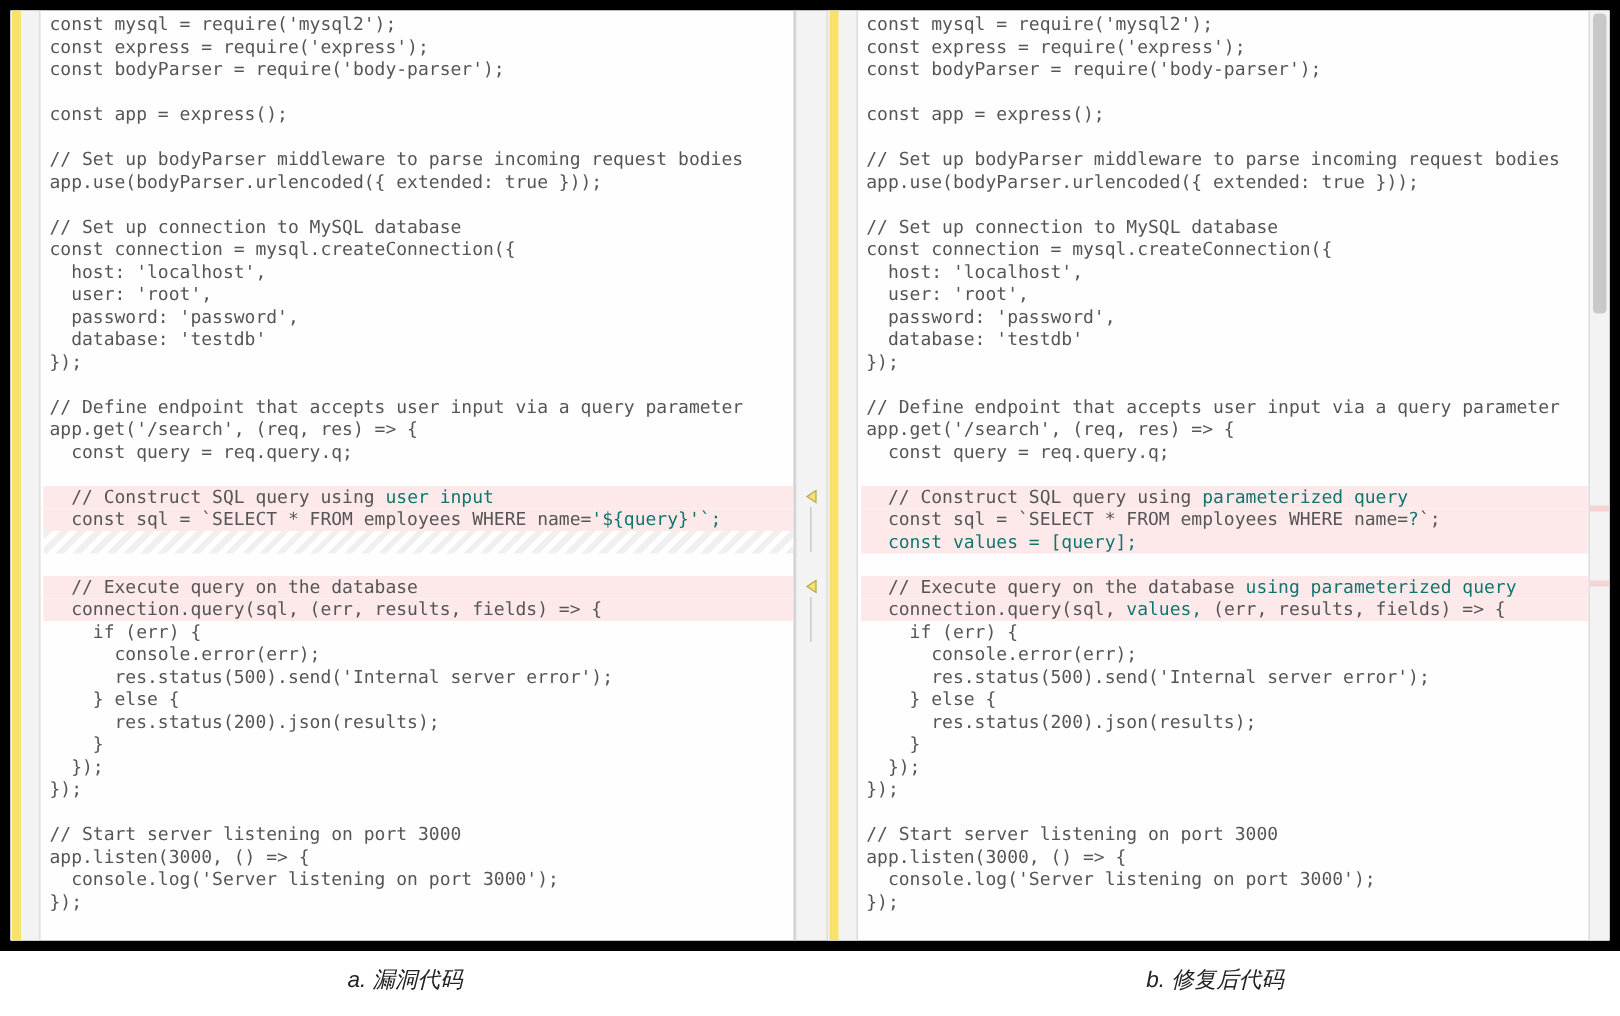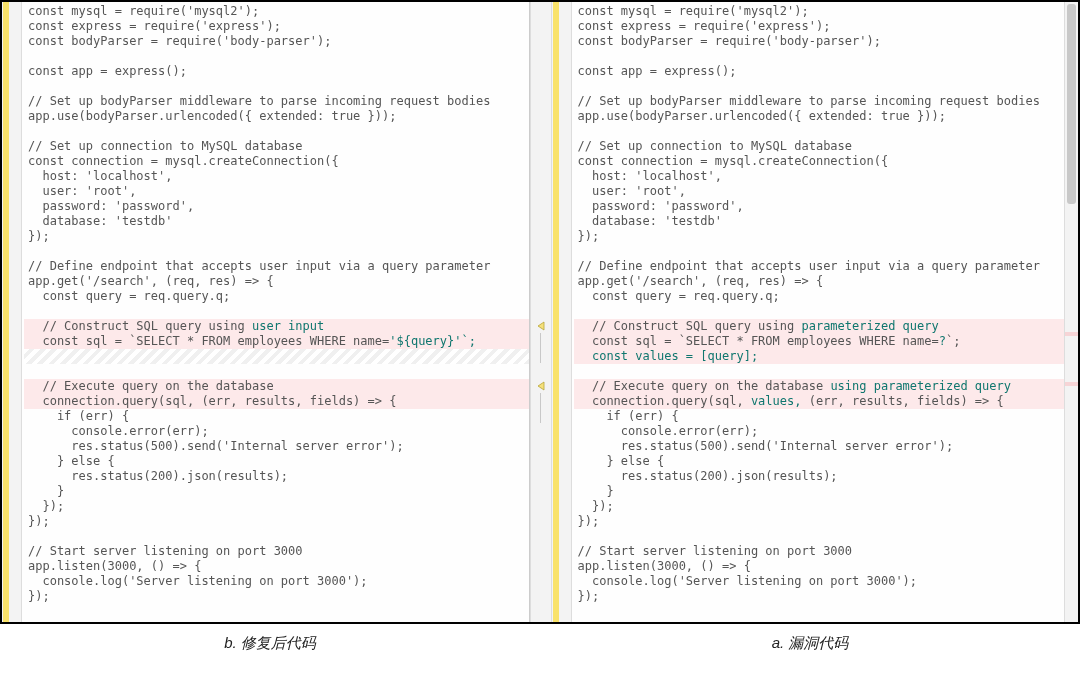--- a/index.html
+++ b/index.html
@@ -6,21 +6,21 @@
   body {
     font-family: "Menlo", "Consolas", monospace;
     font-size: 12px;
     background: #ffffff;
     color: #555555;
     width: 1080px;
   }
   .diff-container {
     display: flex;
     width: 100%;
-    border: 2px solid #000000;
+    border: 7px solid #000000;
   }
   .pane {
     flex: 1;
     background: #fefefe;
     position: relative;
     overflow: hidden;
   }
   .pane-left { border-right: 1px solid #ccc; }
   .gutter-area {
     position: relative;
@@ -152,15 +152,15 @@
         <div class="scroll-thumb"></div>
         <div class="scroll-mark" style="top:330px"></div>
         <div class="scroll-mark" style="top:380px"></div>
       </div>
     </div>
   </div>
 
 </div>
 
 <div class="captions">
+  <div class="caption">a. 漏洞代码</div>
   <div class="caption">b. 修复后代码</div>
-  <div class="caption">a. 漏洞代码</div>
 </div>
 
 </body></html>

